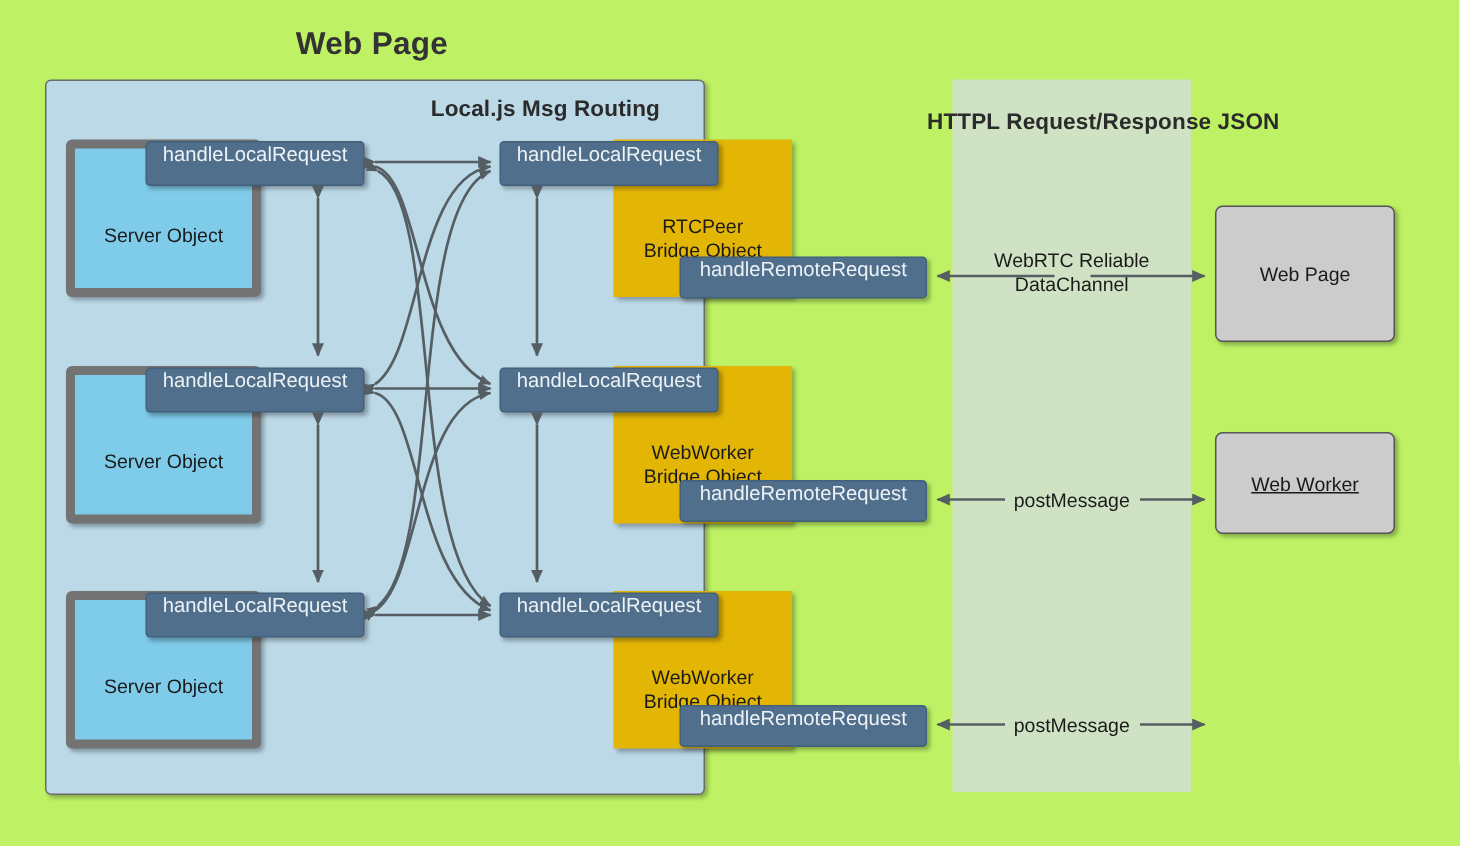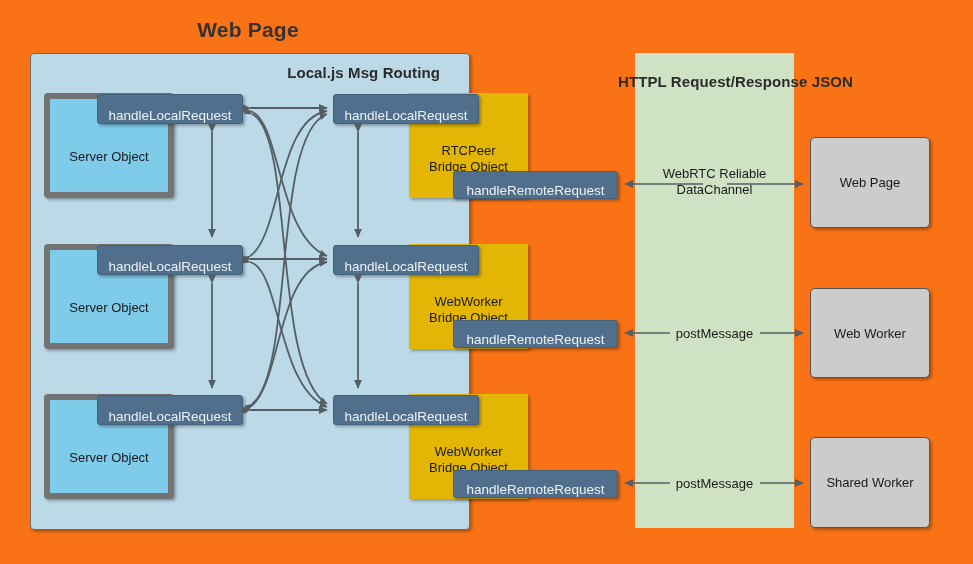--- a/index.html
+++ b/index.html
@@ -7,21 +7,21 @@
     padding: 0;
     background: #ffffff;
   }
   body {
     font-family: "Liberation Sans", sans-serif;
   }
   #canvas {
     position: relative;
     width: 973px;
     height: 564px;
-    background: #f97316;
+    background: #bef264;
     overflow: hidden;
   }
   .abs { position: absolute; box-sizing: border-box; }
 
   
   .main-title {
     font-size: 21px;
     font-weight: bold;
     color: #333333;
     text-align: center;
@@ -88,21 +88,21 @@
 
   
   .bar {
     background: #4f6f8c;
     border: 1px solid #44617c;
     border-radius: 3px;
     box-shadow: 2px 2px 3px rgba(0,0,0,0.30);
     color: #eef2f5;
     font-size: 13.5px;
     display: flex;
-    align-items: flex-end;
+    align-items: flex-start;
     justify-content: center;
   }
 
   
   .edge-label {
     font-size: 13px;
     color: #1a1a1a;
     text-align: center;
     line-height: 1.25;
   }
@@ -180,21 +180,21 @@
   </div>
 
   <div class="abs bar" style="left:453px; top:320px; width:165px; height:28px;">
     <span>handleRemoteRequest</span>
   </div>
 
   <div class="abs edge-label" style="left:632px; top:326px; width:165px;">
     <span>postMessage</span>
   </div>
 
-  <div class="abs gray-box" style="left:810px; top:288px; width:120px; height:90px;">
+  <div class="abs gray-box" style="left:810px; top:288px; width:120px; height:68px;text-decoration:underline;">
     <span>Web Worker</span>
   </div>
 
   <div class="abs server-box" style="left:44px; top:394px; width:130px; height:105px;">
     <span>Server Object</span>
   </div>
 
   <div class="abs bridge-box" style="left:409px; top:394px; width:119px; height:105px;">
     <span>
       <span>WebWorker</span><br>
@@ -211,23 +211,20 @@
   </div>
 
   <div class="abs bar" style="left:453px; top:470px; width:165px; height:28px;">
     <span>handleRemoteRequest</span>
   </div>
 
   <div class="abs edge-label" style="left:632px; top:476px; width:165px;">
     <span>postMessage</span>
   </div>
 
-  <div class="abs gray-box" style="left:810px; top:437px; width:120px; height:91px;">
-    <span>Shared Worker</span>
-  </div>
 
   <svg class="overlay" viewBox="0 0 973 564">
     <defs>
       <marker id="ah" markerWidth="9" markerHeight="8" refX="8.2" refY="4" orient="auto" markerUnits="userSpaceOnUse">
         <path d="M0,0 L9,4 L0,8 z" fill="#555f63"></path>
       </marker>
       <marker id="ahs" markerWidth="8" markerHeight="7" refX="7.4" refY="3.5" orient="auto" markerUnits="userSpaceOnUse">
         <path d="M0,0 L8,3.5 L0,7 z" fill="#555f63"></path>
       </marker>
     </defs>

